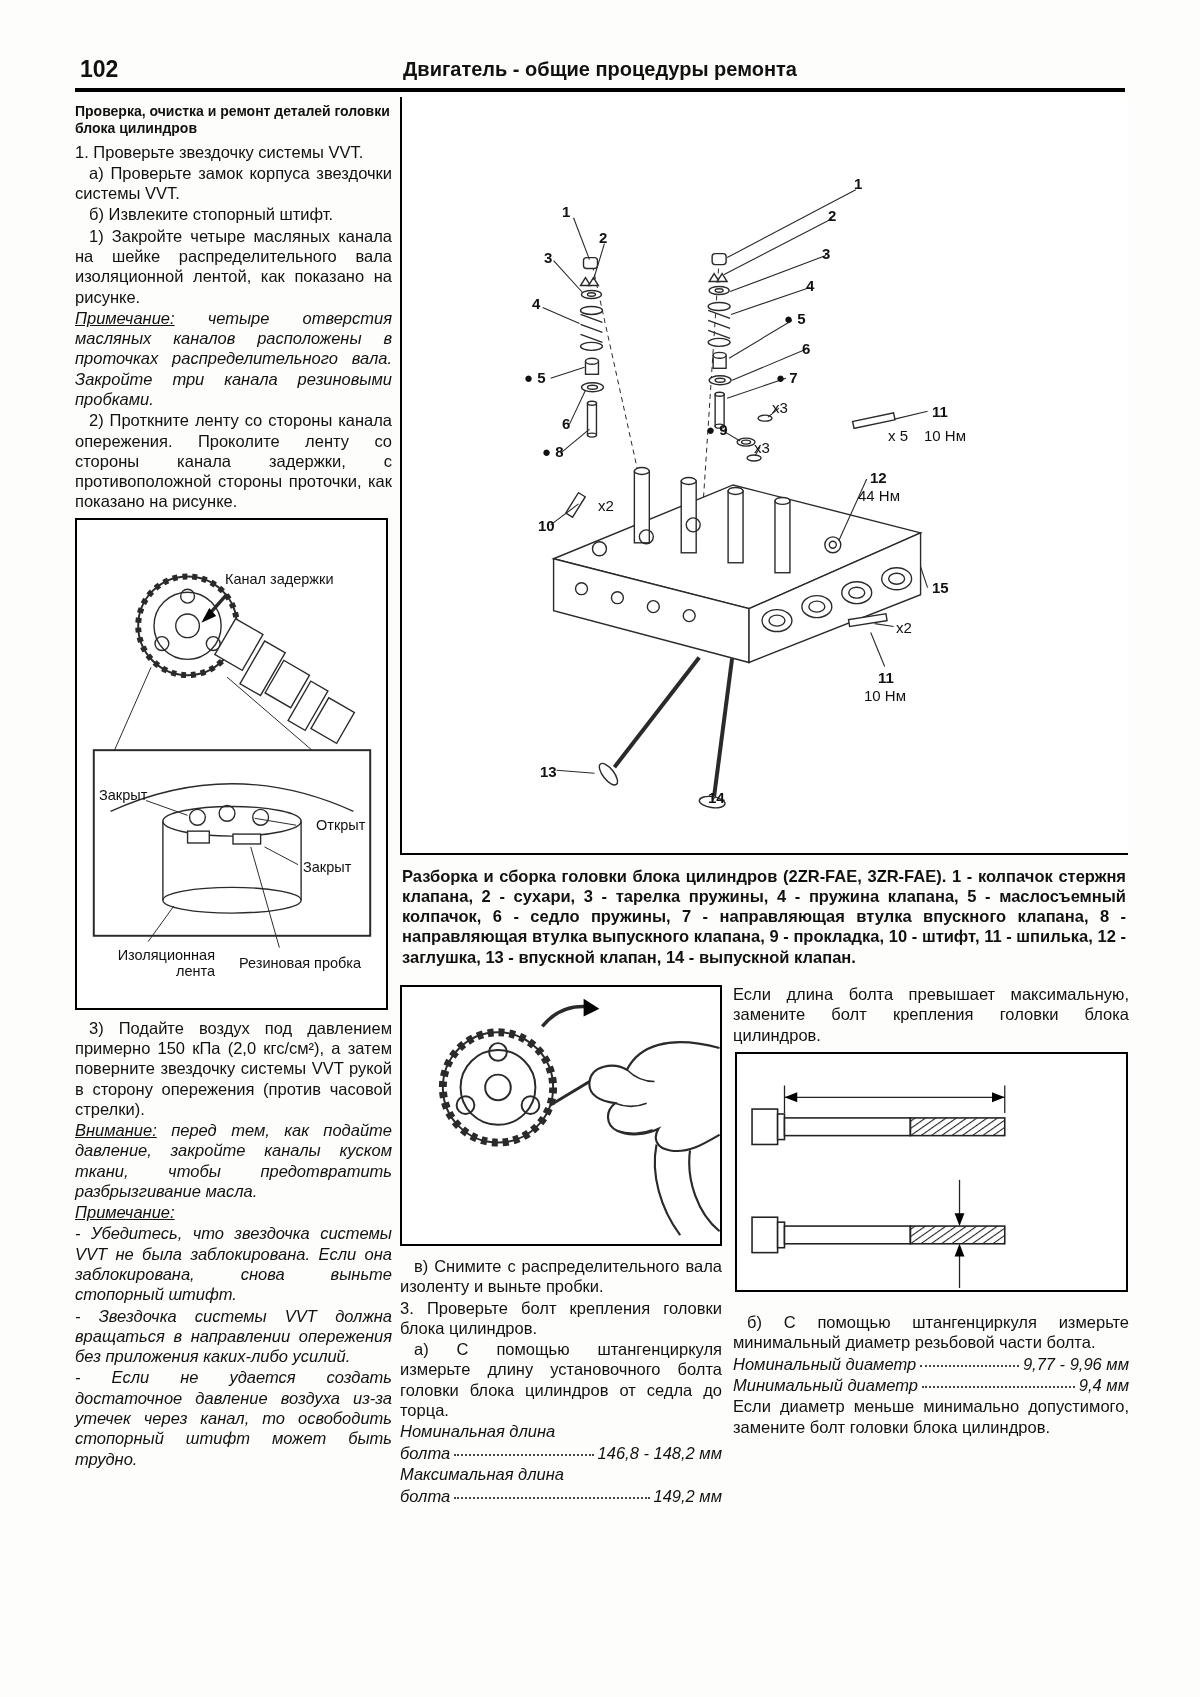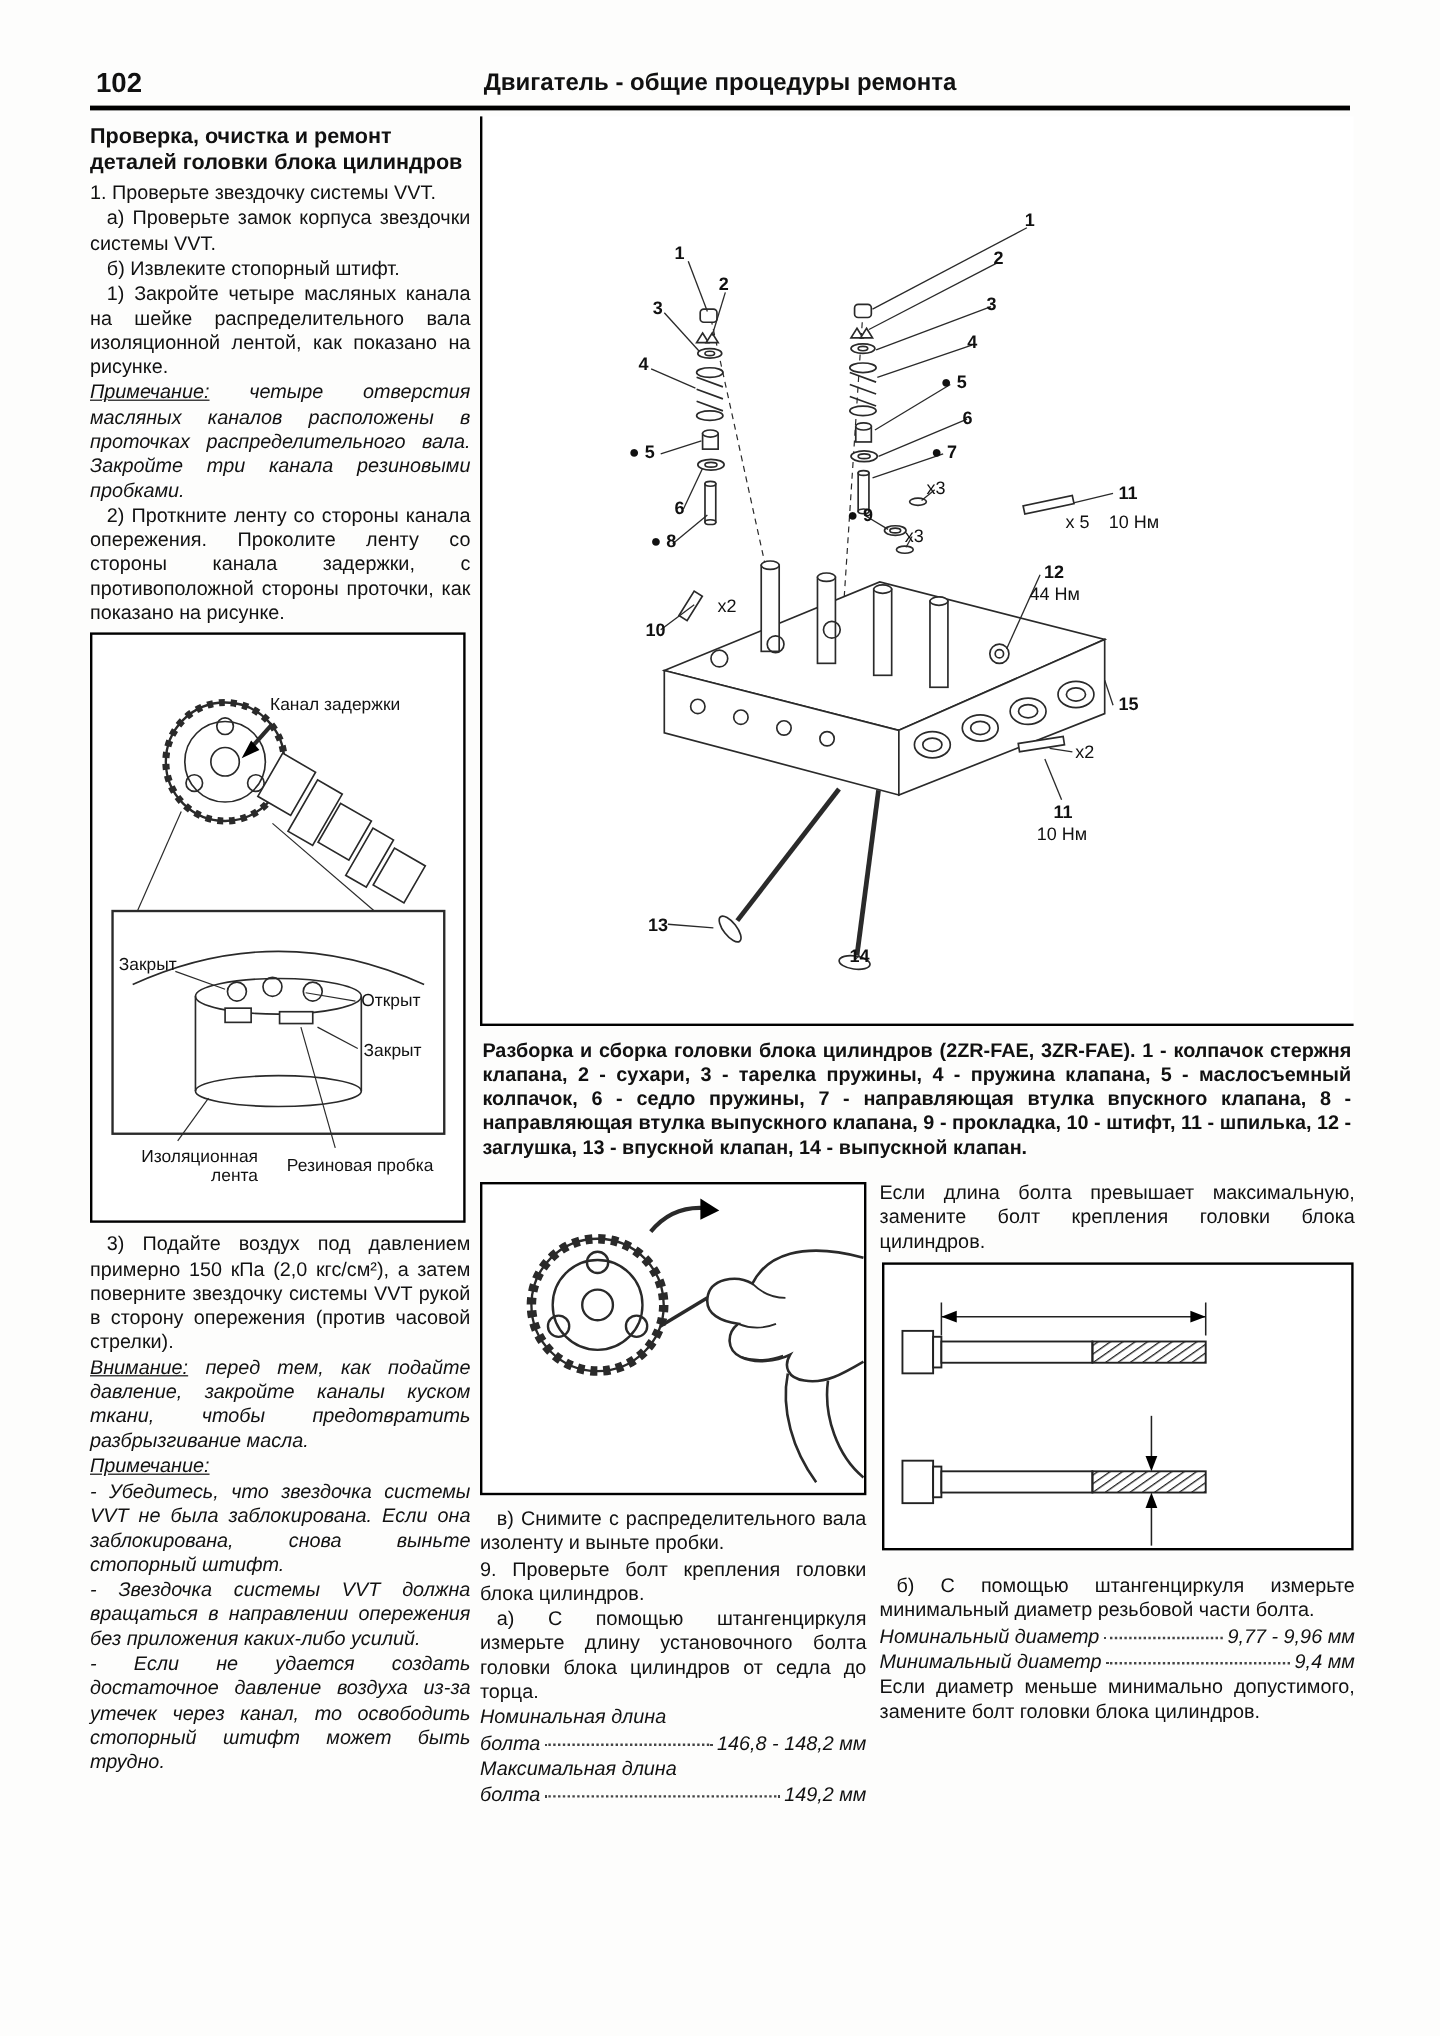--- a/index.html
+++ b/index.html
@@ -10,21 +10,21 @@
   
   .hdr-num{position:absolute;left:80px;top:56px;font-size:23px;font-weight:bold;}
   .hdr-title{position:absolute;left:75px;right:75px;top:58px;text-align:center;font-size:20px;font-weight:bold;}
   .hdr-rule{position:absolute;left:75px;top:88px;width:1050px;height:4px;background:#000;}
 
   
   .t{font-size:16.5px;line-height:1.23;text-align:justify;margin-bottom:1px;}
   .ind{text-indent:14px;}
   .it{font-style:italic;}
   .lead{font-style:italic;text-decoration:underline;}
-  .col-title{font-size:18px;line-height:1.2;font-weight:bold;margin-bottom:5px;}
+  .col-title{font-size:14px;line-height:1.2;font-weight:bold;margin-bottom:5px;}
 
   .leftcol{position:absolute;left:75px;top:103px;width:317px;}
 
   
   .fig1{position:relative;width:313px;height:492px;border:2px solid #000;margin:6px 0 8px 0;background:#fff;}
   .fig1 svg{position:absolute;inset:0;width:100%;height:100%;}
   .figlabel{position:absolute;font-size:14.5px;line-height:1.1;white-space:nowrap;text-align:right;}
   .figlabel.wrap{white-space:normal;width:118px;}
 
   
@@ -113,21 +113,21 @@
             <path d="M70,283 L112,298"></path>
             <path d="M222,308 L180,301"></path>
             <path d="M224,348 L190,330"></path>
             <path d="M72,426 L98,390"></path>
             <path d="M205,432 L176,330"></path>
           </g>
         </g>
       </svg>
       <span class="figlabel" style="left:148px;top:52px;">Канал задержки</span>
       <span class="figlabel" style="left:22px;top:268px;">Закрыт</span>
-      <span class="figlabel" style="left:224px;top:298px;">Открыт</span>
+      <span class="figlabel" style="left:239px;top:298px;">Открыт</span>
       <span class="figlabel" style="left:226px;top:340px;">Закрыт</span>
       <span class="figlabel wrap" style="left:20px;top:428px;">Изоляционная лента</span>
       <span class="figlabel" style="left:162px;top:436px;">Резиновая пробка</span>
     </div>
 
     <p class="t ind">3) Подайте воздух под давлением примерно 150 кПа (2,0 кгс/см²), а затем поверните звездочку системы VVT рукой в сторону опережения (против часовой стрелки).</p>
     <p class="t it"><span class="lead">Внимание:</span><span> перед тем, как подайте давление, закройте каналы куском ткани, чтобы предотвратить разбрызгивание масла.</span></p>
     <p class="t"><span class="lead">Примечание:</span></p>
     <p class="t it">- Убедитесь, что звездочка системы VVT не была заблокирована. Если она заблокирована, снова выньте стопорный штифт.</p>
     <p class="t it">- Звездочка системы VVT должна вращаться в направлении опережения без приложения каких-либо усилий.</p>
@@ -351,21 +351,21 @@
           <polygon points="225,175 220,162 230,162" fill="#000" stroke="none"></polygon>
           <path d="M225,238 L225,196"></path>
           <polygon points="225,193 220,206 230,206" fill="#000" stroke="none"></polygon>
         </g>
       </g>
     </svg>
   </div>
 
   <div class="midcol">
     <p class="t ind">в) Снимите с распределительного вала изоленту и выньте пробки.</p>
-    <p class="t">9. Проверьте болт крепления головки блока цилиндров.</p>
+    <p class="t">3. Проверьте болт крепления головки блока цилиндров.</p>
     <p class="t ind">а) С помощью штангенциркуля измерьте длину установочного болта головки блока цилиндров от седла до торца.</p>
     <div class="spec">Номинальная длина</div>
     <div class="specline">
       <span>болта</span>
       <span class="sleader"></span>
       <span>146,8 - 148,2 мм</span>
     </div>
     <div class="spec">Максимальная длина</div>
     <div class="specline">
       <span>болта</span>

